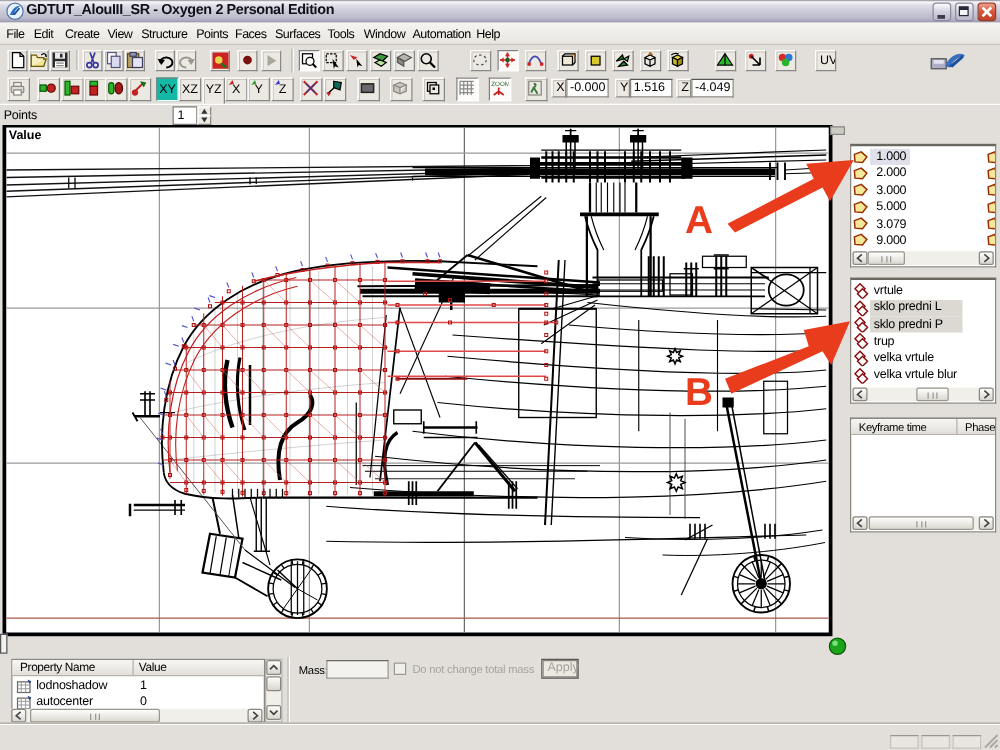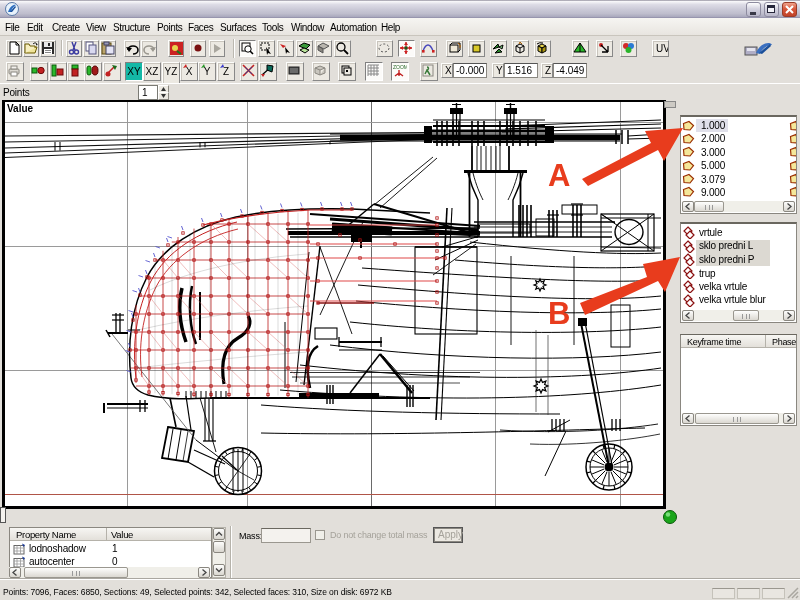--- a/index.html
+++ b/index.html
@@ -5,20 +5,21 @@
 body{width:800px;height:600px;overflow:hidden;position:relative;font-family:"Liberation Sans",sans-serif;background:#e2dfda}
 .ab{position:absolute}
 .t11{font-size:10px;color:#000;letter-spacing:-0.2px}
 </style></head><body>
 <div class="ab" style="left:0;top:0;width:800px;height:18px;background:linear-gradient(180deg,#8a8796 0%,#f7f7f9 8%,#dddce6 25%,#c9c8d6 55%,#bfbecd 75%,#abaabe 92%,#8d8aa5 100%)">
 <svg width="16" height="16" style="position:absolute;left:4px;top:1px">
       <circle cx="8" cy="8" r="6.5" fill="#e8f2fb" stroke="#5a7aa8" stroke-width="1"></circle>
       <path d="M4,11 C6,5 10,3 12,4 C10,5 8,7 7,11 Z" fill="#2e6fc0"></path>
       <path d="M6,11 L11,5 L12,6 L8,11 Z" fill="#1a4f9a"></path>
     </svg>
+<span style="position:absolute;left:21px;top:2px;font-size:11.5px;font-weight:bold;color:#101018;letter-spacing:-0.3px">GDTUT_AlouIII_SR - Oxygen 2 Personal Edition</span>
 <div class="ab" style="left:746px;top:2px;width:15px;height:15px;border-radius:3px;background:linear-gradient(180deg,#fdfdfe,#d4d3e0 45%,#b9b7c9);border:1px solid #8d8b9f">
       <div class="ab" style="left:3px;top:9px;width:6px;height:3px;background:#3a3a48"></div>
     </div>
 <div class="ab" style="left:764px;top:2px;width:15px;height:15px;border-radius:3px;background:linear-gradient(180deg,#fdfdfe,#d4d3e0 45%,#b9b7c9);border:1px solid #8d8b9f">
       <div class="ab" style="left:2px;top:2px;width:8px;height:8px;border:1px solid #26263a;border-top:3px solid #26263a;background:#f3f3f8"></div>
     </div>
 <div class="ab" style="left:782px;top:2px;width:15px;height:15px;border-radius:3px;background:linear-gradient(180deg,#efa28c,#d8573b 45%,#c04229);border:1px solid #9a3b28">
 <svg width="13" height="13" style="position:absolute;left:0px;top:0px">
         <path d="M3,3 L10,10 M10,3 L3,10" stroke="#fff" stroke-width="2"></path>
       </svg>
@@ -1131,21 +1132,20 @@
 <div class="ab" style="left:230px;top:526px;width:1px;height:52px;background:#b5b2aa"></div>
 <div class="ab" style="left:231px;top:526px;width:1px;height:52px;background:#fff"></div>
 <span style="position:absolute;left:239px;top:531px;font-size:9px;letter-spacing:-0.2px;color:#000">Mass:</span>
 <div class="ab" style="left:261px;top:528px;width:50px;height:15px;background:#f4f2ee;border:1px solid #9a978f;border-top-color:#6a675f"></div>
 <div class="ab" style="left:315px;top:530px;width:10px;height:10px;background:#f0efe9;border:1px solid #9a978f"></div>
 <span style="position:absolute;left:330px;top:530px;font-size:9px;letter-spacing:-0.2px;color:#a5a29a">Do not change total mass</span>
 <div class="ab" style="left:433px;top:527px;width:30px;height:16px;background:#ece9e2;border:1px solid #555;box-shadow:0 0 0 1px #8a8780 inset">
     <span style="position:absolute;left:4px;top:1px;font-size:10px;color:#a5a29a">Apply</span>
   </div>
 <div class="ab" style="left:0;top:578px;width:800px;height:22px;background:#e2dfda;border-top:1px solid #aaa7a0;box-shadow:0 1px 0 #fff inset">
-<span style="position:absolute;left:3px;top:8px;font-size:8.5px;letter-spacing:-0.1px;color:#000">Points: 7096, Faces: 6850, Sections: 49, Selected points: 342, Selected faces: 310, Size on disk: 6972 KB</span>
 <div class="ab" style="left:712px;top:9px;width:23px;height:11px;background:#e9e6e1;border:1px solid #c5c2ba;border-top-color:#9a978f"></div>
 <div class="ab" style="left:737px;top:9px;width:23px;height:11px;background:#e9e6e1;border:1px solid #c5c2ba;border-top-color:#9a978f"></div>
 <div class="ab" style="left:762px;top:9px;width:23px;height:11px;background:#e9e6e1;border:1px solid #c5c2ba;border-top-color:#9a978f"></div>
 <svg width="12" height="12" style="position:absolute;left:787px;top:8px">
       <path d="M11,1 L1,11 M11,5 L5,11 M11,9 L9,11" stroke="#aaa7a0" stroke-width="1.5"></path>
     </svg>
 </div>
 <svg width="800" height="600" viewBox="0 0 800 600" style="position:absolute;left:0;top:0;pointer-events:none">
 <g fill="#e83c1d">
 <path d="M582,179 L651,143 L645,131 L683,128 L664,161 L658,150 L588,186 Z"></path>

